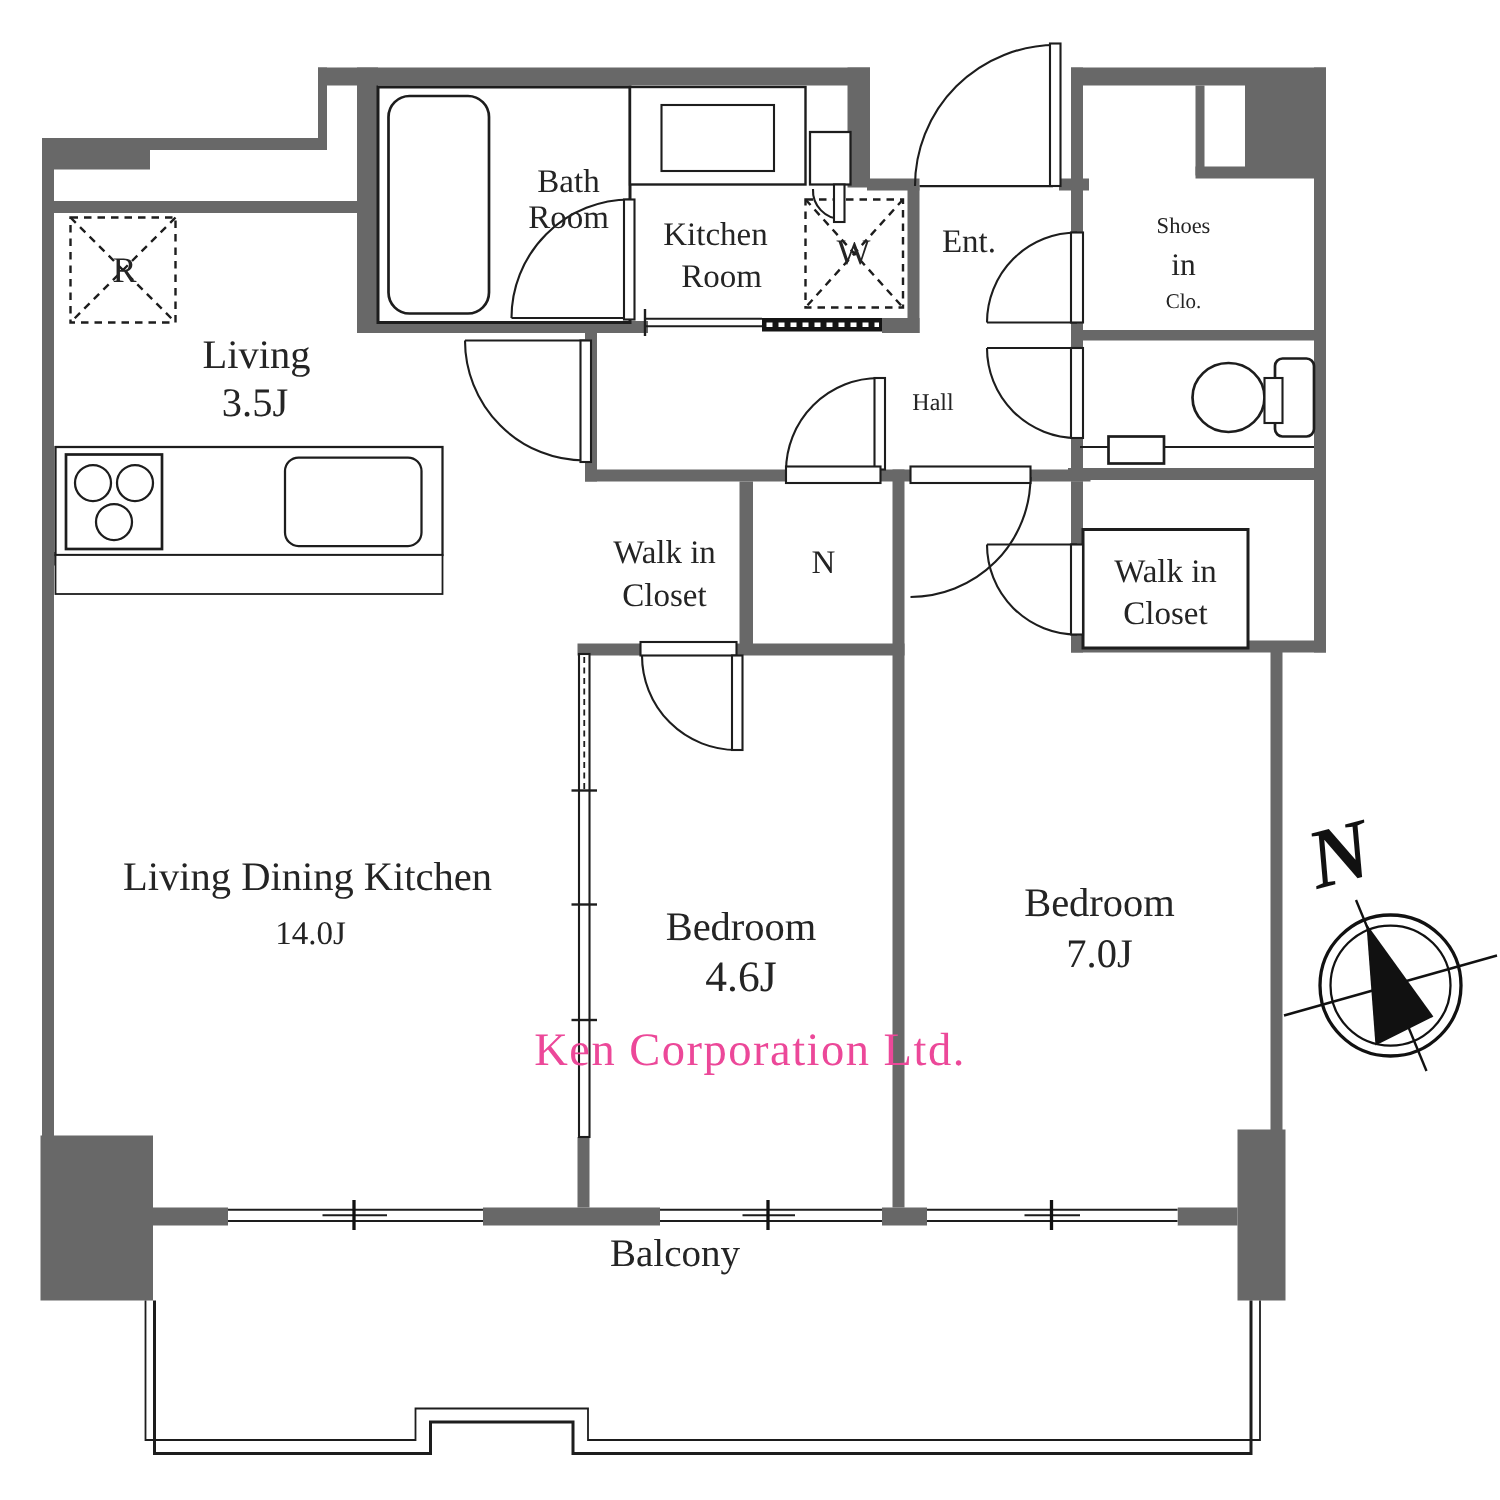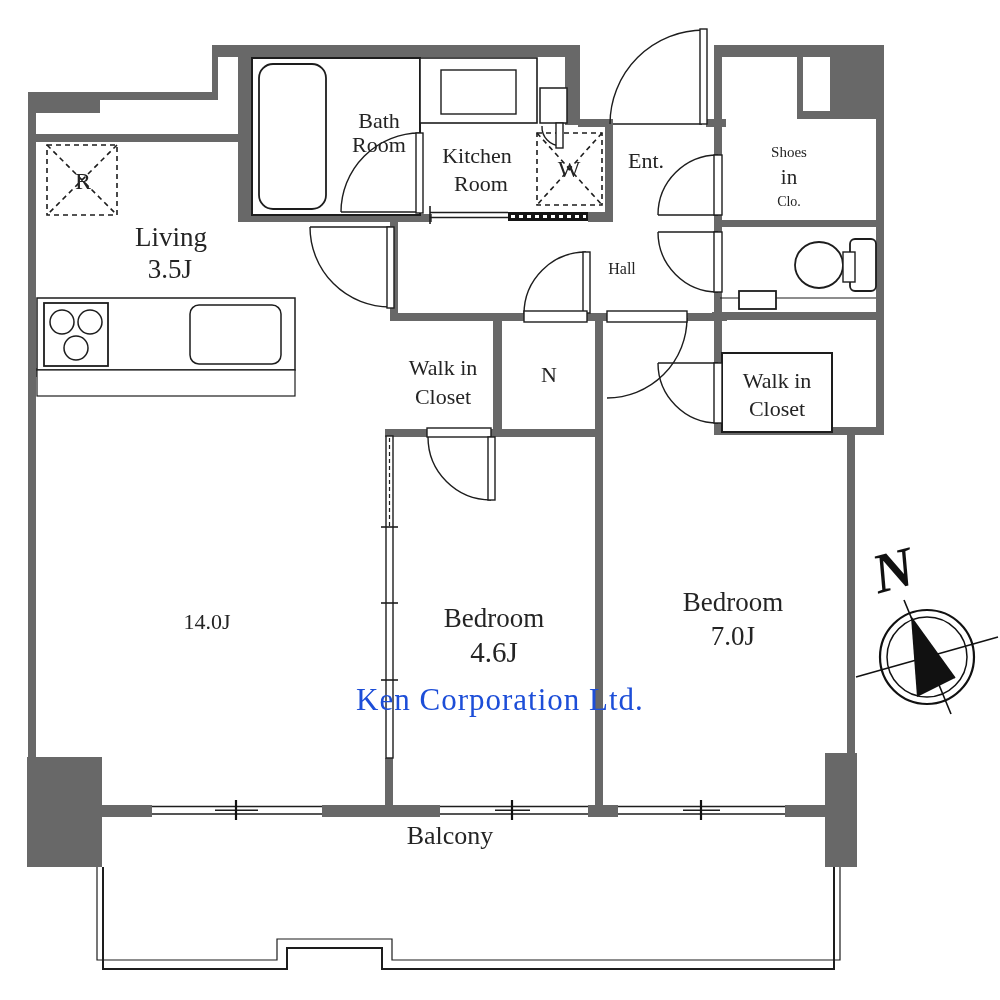--- a/index.html
+++ b/index.html
@@ -1,21 +1,21 @@
 <!DOCTYPE html>
 <html><head>
 <meta charset="utf-8">
 <style>
   html,body{margin:0;padding:0;background:#fff;}
   #plan{position:relative;width:1000px;height:1000px;background:#ffffff;overflow:hidden;
         font-family:"Liberation Serif", serif;}
   #plan svg{position:absolute;left:0;top:0;}
   .lbl{position:absolute;transform:translate(-50%,-50%);color:#242424;white-space:nowrap;
        text-align:center;line-height:1;}
-  .watermark{position:absolute;transform:translate(-50%,-50%);color:#1d4ed8;font-size:31px;
+  .watermark{position:absolute;transform:translate(-50%,-50%);color:#ec4899;font-size:31px;
        letter-spacing:1px;white-space:nowrap;}
   .compass-n{position:absolute;transform:translate(-50%,-50%) rotate(-15deg);
        font-style:italic;font-weight:bold;font-size:56px;color:#111;}
 </style>
 </head>
 <body>
 
 <div id="plan">
 
 <svg width="1000" height="1000" viewBox="0 0 1000 1000">
@@ -180,20 +180,21 @@
     <line x1="856" y1="677" x2="998" y2="637" stroke="#111" stroke-width="1.6"></line>
     <line x1="904" y1="600" x2="951" y2="714" stroke="#111" stroke-width="1.6"></line>
     <polygon points="911,617 917,697 955,678" fill="#111"></polygon>
     <line x1="911" y1="617" x2="955" y2="678" stroke="#111" stroke-width="1.4"></line>
   </g>
 </svg>
 
   <div class="lbl" style="left:171px;top:237px;font-size:27px">Living</div>
   <div class="lbl" style="left:170px;top:269px;font-size:27px">3.5J</div>
 
+  <div class="lbl" style="left:205px;top:585px;font-size:27px">Living Dining Kitchen</div>
   <div class="lbl" style="left:207px;top:622px;font-size:22px">14.0J</div>
 
   <div class="lbl" style="left:494px;top:618px;font-size:27px">Bedroom</div>
   <div class="lbl" style="left:494px;top:652px;font-size:29px">4.6J</div>
 
   <div class="lbl" style="left:733px;top:602px;font-size:27px">Bedroom</div>
   <div class="lbl" style="left:733px;top:636px;font-size:27px">7.0J</div>
 
   <div class="lbl" style="left:379px;top:121px;font-size:22px">Bath</div>
   <div class="lbl" style="left:379px;top:145px;font-size:22px">Room</div>

